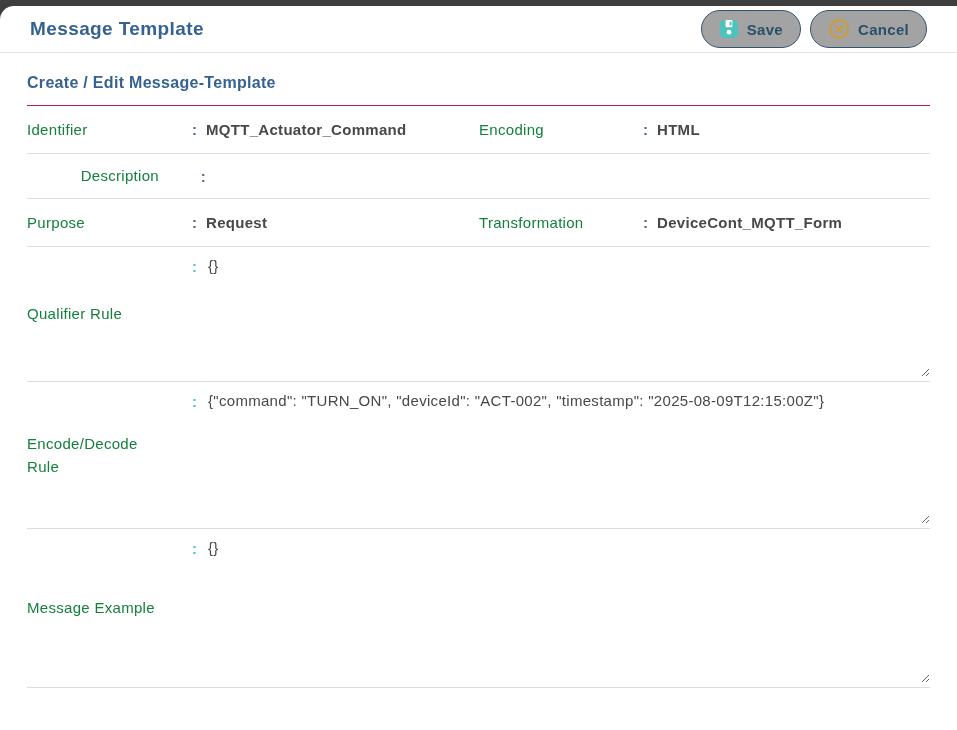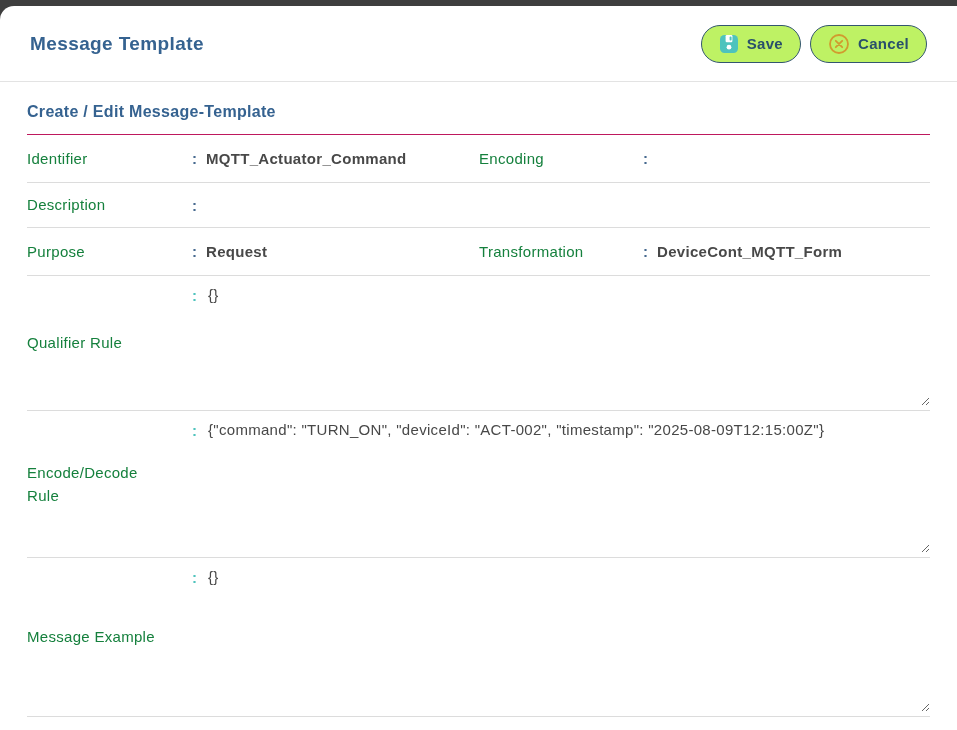--- a/index.html
+++ b/index.html
@@ -15,37 +15,37 @@
     top: 6px; left: 0; right: 0; bottom: 0;
     background: #ffffff;
     border-top-left-radius: 14px;
   }
   
   .titlebar {
     display: flex;
     align-items: center;
     justify-content: space-between;
     padding: 12px 30px 12px 30px;
-    height: 76px;
+    height: 47px;
     border-bottom: 1px solid #e3e3e3;
   }
   .page-title {
     color: #356290;
     font-size: 19px;
     font-weight: 700;
     letter-spacing: 0.4px;
   }
   .btn-group { display: flex; gap: 9px; }
   .pill-btn {
     display: flex;
     align-items: center;
     gap: 8px;
     height: 38px;
     padding: 0 17px;
-    background: #bef264;
+    background: #a3a3a3;
     border: 1.5px solid #33566f;
     border-radius: 20px;
     color: #29506b;
     font-size: 15px;
     font-weight: 700;
     letter-spacing: 0.3px;
     cursor: pointer;
     font-family: "Liberation Sans", sans-serif;
   }
   .pill-btn svg { display: block; }
@@ -60,21 +60,21 @@
     border-bottom: 1px solid #be185d;
   }
   .row {
     display: grid;
     border-bottom: 1px solid #dcdcdc;
     align-items: center;
     font-size: 15px;
     letter-spacing: 0.3px;
   }
   .row-double { grid-template-columns: 165px 14px 1fr 164px 14px 1fr; min-height: 48px; }
-  .row-single { grid-template-columns: 165px 14px 1fr; min-height: 45px; }
+  .row-single { grid-template-columns: 165px 14px 1fr; min-height: 45px; text-align: right; }
   .row-area   { grid-template-columns: 165px 14px 1fr; align-items: stretch; }
   .label { color: #15803d; max-width: 132px; line-height: 1.55; }
   .colon { color: #46698f; font-weight: 700; }
   .value { color: #484848; font-weight: bold; }
   .row-area .label { align-self: center; }
   .row-area .colon { align-self: start; padding-top: 11px; color: #4ec3bd; }
   .row-area textarea {
     border: none;
     outline: none;
     resize: both;
@@ -126,20 +126,21 @@
   <div class="content">
 
     <div class="section-title">Create / Edit Message-Template</div>
 
     <div class="row row-double">
       <div class="label">Identifier</div>
       <div class="colon">:</div>
       <div class="value">MQTT_Actuator_Command</div>
       <div class="label">Encoding</div>
       <div class="colon">:</div>
+      <div class="value">HTML</div>
     </div>
 
     <div class="row row-single">
       <div class="label">Description</div>
       <div class="colon">:</div>
     </div>
 
     <div class="row row-double">
       <div class="label">Purpose</div>
       <div class="colon">:</div>

